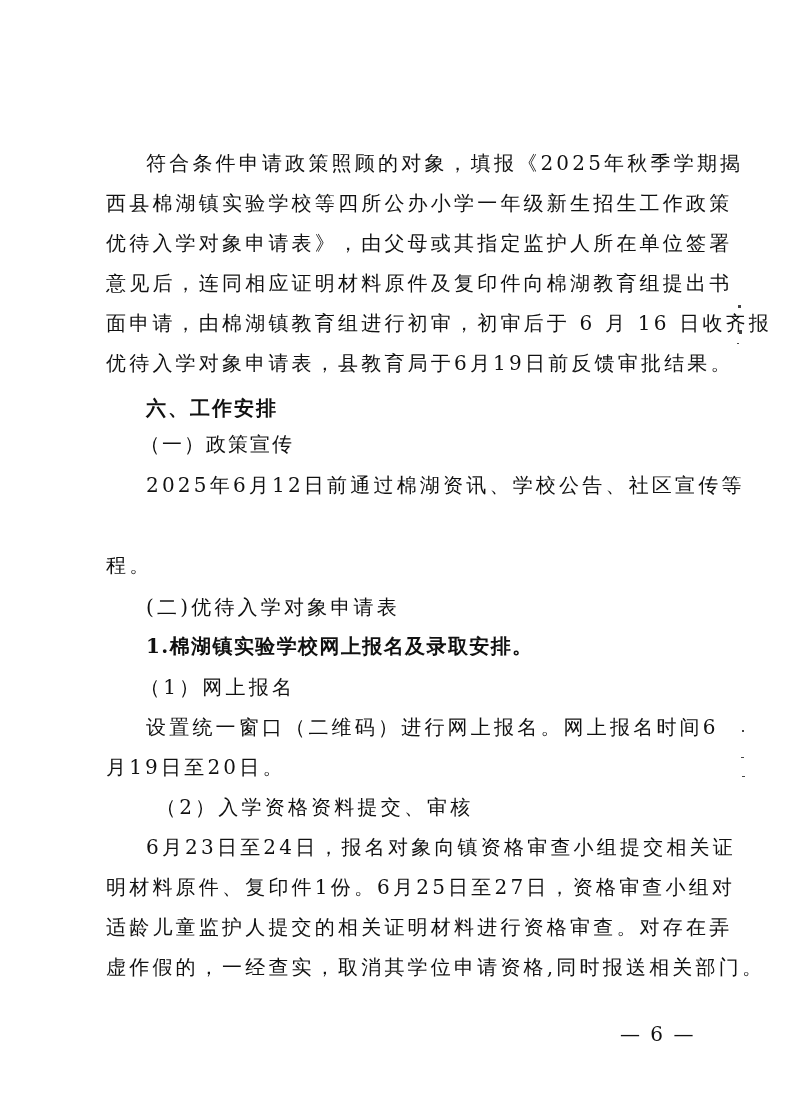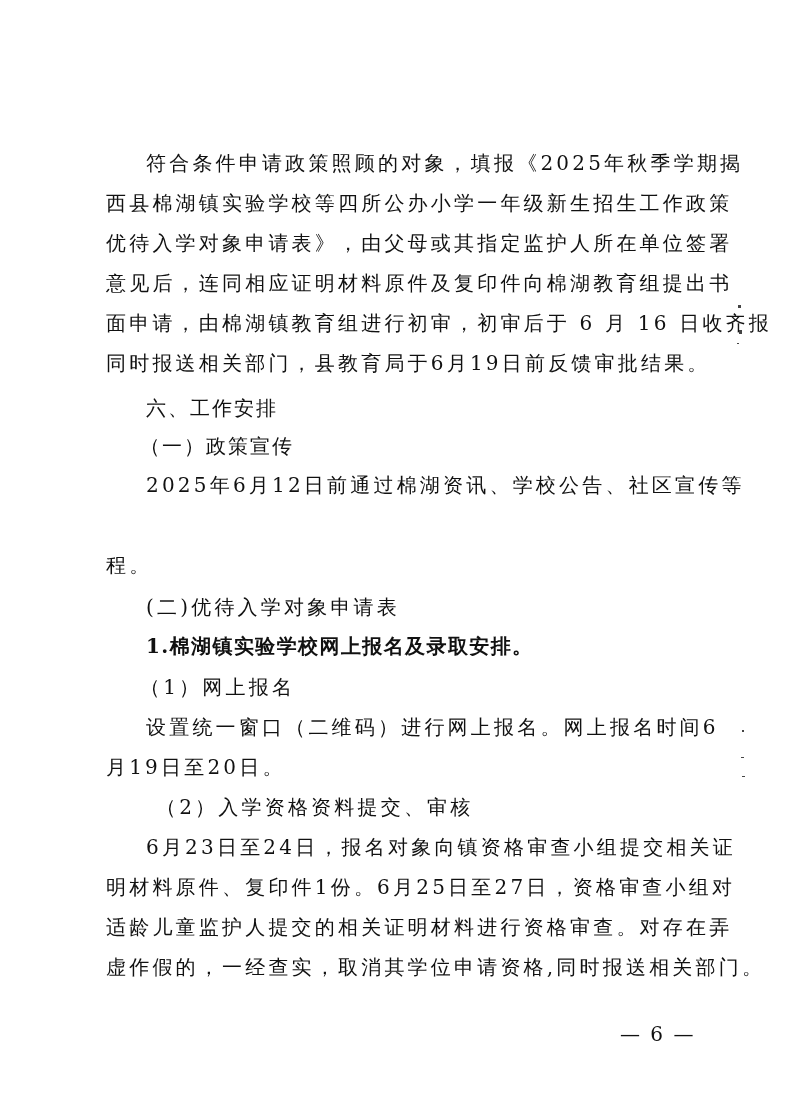--- a/index.html
+++ b/index.html
@@ -13,40 +13,40 @@
     position: absolute;
     left: 106px;
     width: 580px;
     font-size: 20px;
     line-height: 26px;
     white-space: nowrap;
     letter-spacing: 3.2px;
     text-align: justify;
   }
   .line.indent { left: 146px; }
-  .line.head { font-family: "DejaVu Sans", "Liberation Sans", sans-serif; font-weight: normal; letter-spacing: 2px; }
-  .line.sub { font-family: Liberation Sans, sans-serif; letter-spacing: 2px; }
+  .line.head { font-family: "DejaVu Sans", "Liberation Sans", sans-serif; font-weight: bold; letter-spacing: 2px; }
+  .line.sub { font-family: Liberation Mono, monospace; letter-spacing: 2px; }
   .line.bold { font-weight: bold; letter-spacing: 1.4px; }
   .footer {
     position: absolute; left: 620px; top: 1022px;
     font-size: 20px; letter-spacing: 2px;
   }
   .mark { position: absolute; background: #444; }
 </style>
 </head>
 <body>
 
 <div class="page">
 
   <div class="line indent" style="top:150px">符合条件申请政策照顾的对象，填报《2025年秋季学期揭</div>
   <div class="line" style="top:230px">优待入学对象申请表》，由父母或其指定监护人所在单位签署</div>
   <div class="line" style="top:190px">西县棉湖镇实验学校等四所公办小学一年级新生招生工作政策</div>
   <div class="line" style="top:270px">意见后，连同相应证明材料原件及复印件向棉湖教育组提出书</div>
   <div class="line" style="top:310px">面申请，由棉湖镇教育组进行初审，初审后于 6 月 16 日收齐报</div>
-  <div class="line" style="top:350px">同时报送相关部门，县教育局于6月19日前反馈审批结果。</div>
+  <div class="line" style="top:350px">优待入学对象申请表，县教育局于6月19日前反馈审批结果。</div>
 
   <div class="line indent head" style="top:395px">六、工作安排</div>
   <div class="line indent sub" style="top:433px; left:140px">（一）政策宣传</div>
 
   <div class="line indent" style="top:472px">2025年6月12日前通过棉湖资讯、学校公告、社区宣传等</div>
   <div class="line" style="top:552px">程。</div>
 
   <div class="line indent" style="top:594px">(二)优待入学对象申请表</div>
   <div class="line indent bold" style="top:633px">1.棉湖镇实验学校网上报名及录取安排。</div>
   <div class="line indent" style="top:674px; left:140px">（1）网上报名</div>

